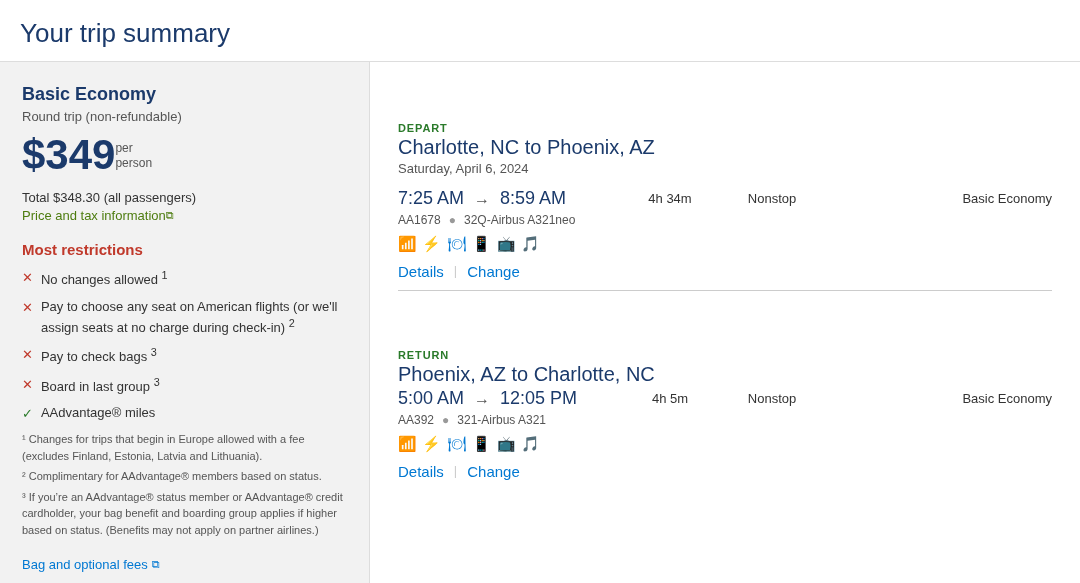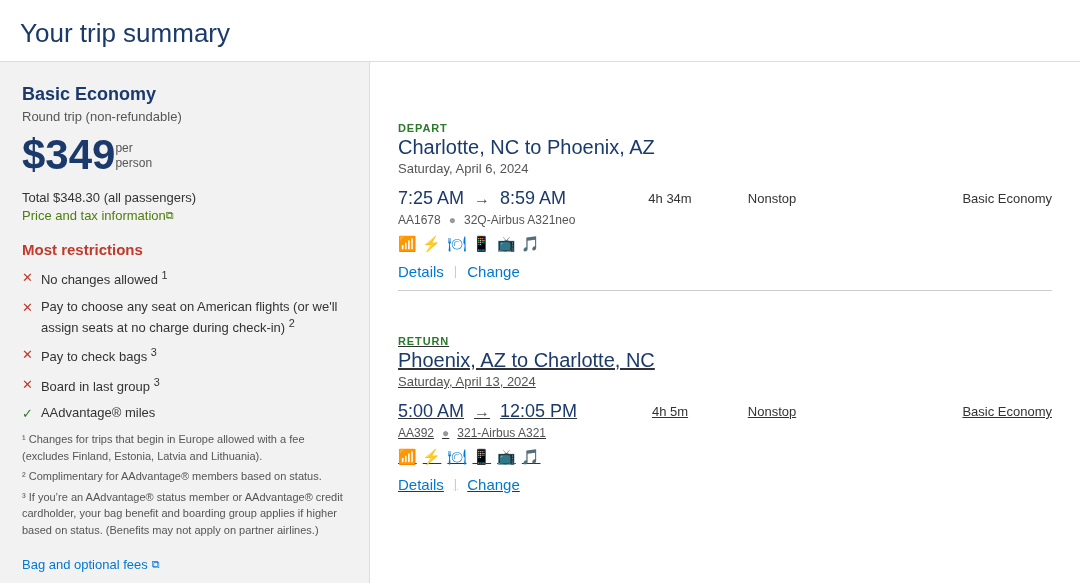--- a/index.html
+++ b/index.html
@@ -122,23 +122,22 @@
     
     .right-panel {
       flex: 1;
       padding: 20px 28px 20px 28px;
     }
     .flight-section {
       margin-bottom: 10px;
     }
     .flight-section + .flight-section {
       border-top: 1px solid #ccc;
-      padding-top: 4px;
+      padding-top: 18px;
       margin-top: 8px;
-      text-decoration: underline;
     }
     .flight-direction-label {
       font-size: 11px;
       font-weight: 700;
       color: #2a7a2a;
       letter-spacing: 0.08em;
       margin-bottom: 2px;
       margin-top: 40px;
     }
     .flight-route {
@@ -326,21 +325,20 @@
       <div class="flight-actions">
         <a href="#" class="action-link">Details</a>
         <span class="action-divider">|</span>
         <a href="#" class="action-link">Change</a>
       </div>
     </div>
 
     <div class="flight-section">
       <div class="flight-direction-label">RETURN</div>
       <div class="flight-route">Phoenix, AZ to Charlotte, NC</div>
-      <div class="flight-date">Saturday, April 13, 2024</div>
 
       <div class="flight-row">
         <div class="times">
           <span class="time-text">5:00 AM</span>
           <span class="arrow-icon">→</span>
           <span class="time-text">12:05 PM</span>
         </div>
         <div class="duration">4h 5m</div>
         <div class="nonstop-label">Nonstop</div>
         <div class="fare-class">Basic Economy</div>

